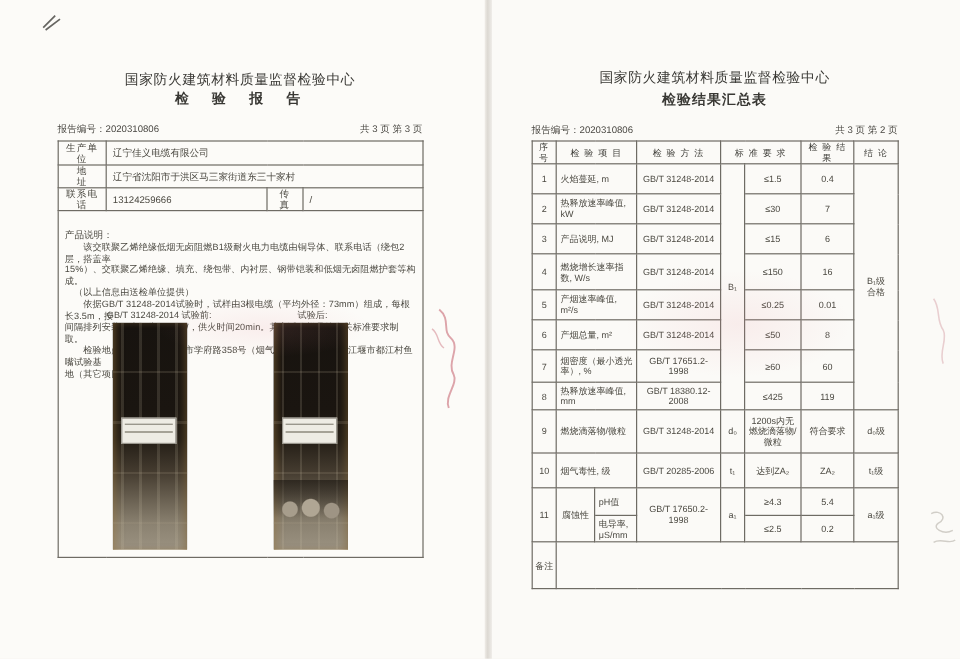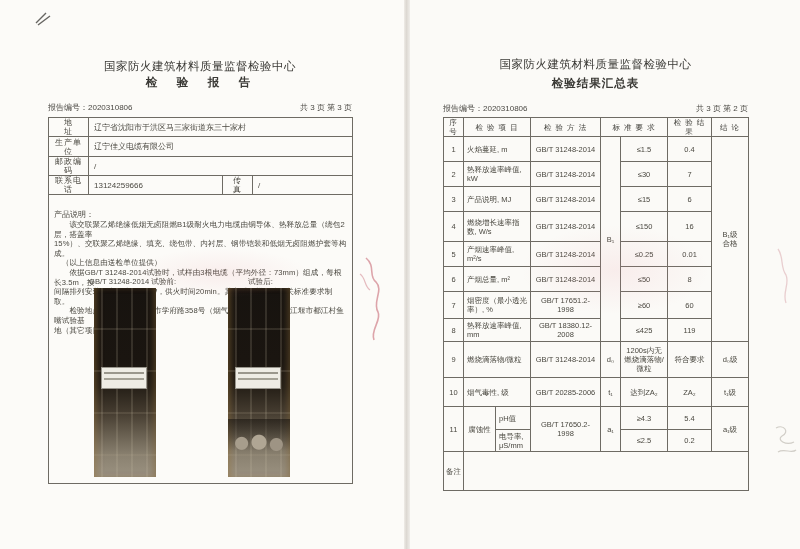--- a/index.html
+++ b/index.html
@@ -78,42 +78,38 @@
   <div class="report-line" style="left:263px;top:102px;width:89px;text-align:right">共 3 页 第 3 页</div>
 
   <table id="info-table" style="left:48px;top:117px;width:304px">
     <colgroup>
         <col style="width:40px">
         <col style="width:134px">
         <col style="width:30px">
         <col style="width:100px">
       </colgroup>
     <tbody>
-        <tr style="height:19px">
+        <tr style="height:20px">
+      <td class="lbl">生产单位</td>
+      <td class="val" colspan="3">辽宁佳义电缆有限公司</td>
+    </tr>
+    <tr style="height:19px">
       <td class="lbl">地　　址</td>
       <td class="val" colspan="3">辽宁省沈阳市于洪区马三家街道东三十家村</td>
-    </tr>
-    <tr style="height:20px">
-      <td class="lbl">生产单位</td>
-      <td class="val" colspan="3">辽宁佳义电缆有限公司</td>
-    </tr>
-    <tr style="height:17px">
-      <td class="lbl">邮政编码</td>
-      <td class="val" colspan="3">/</td>
     </tr>
     <tr style="height:16px">
       <td class="lbl">联系电话</td>
       <td class="val">13124259666</td>
       <td class="lbl">传　真</td>
       <td class="val">/</td>
     </tr>
     <tr style="height:289px">
       <td class="desc-cell" colspan="4">
         <div class="desc-title">产品说明：</div>
-        <div class="desc-line">　　该交联聚乙烯绝缘低烟无卤阻燃B1级耐火电力电缆由铜导体、热释放总量（绕包2层，搭盖率</div>
+        <div class="desc-line">　　该交联聚乙烯绝缘低烟无卤阻燃B1级耐火电力电缆由铜导体、联系电话（绕包2层，搭盖率</div>
         <div class="desc-line">15%）、交联聚乙烯绝缘、填充、绕包带、内衬层、钢带铠装和低烟无卤阻燃护套等构成。</div>
         <div class="desc-line">　（以上信息由送检单位提供）</div>
         <div class="desc-line">　　依据GB/T 31248-2014试验时，试样由3根电缆（平均外径：73mm）组成，每根长3.5m，按</div>
         <div class="desc-line">间隔排列安装，火源为20.5kW，供火时间20min。其它试验样品按有关标准要求制取。</div>
         <div class="desc-line">　　检验地点：四川省都江堰市学府路358号（烟气毒性）和四川省都江堰市都江村鱼嘴试验基</div>
         <div class="desc-line">地（其它项目）。</div>
 
         <span class="caption" style="left:40px;top:82px">GB/T 31248-2014 试验前:</span>
         <span class="caption" style="left:199px;top:82px">试验后:</span>
 

